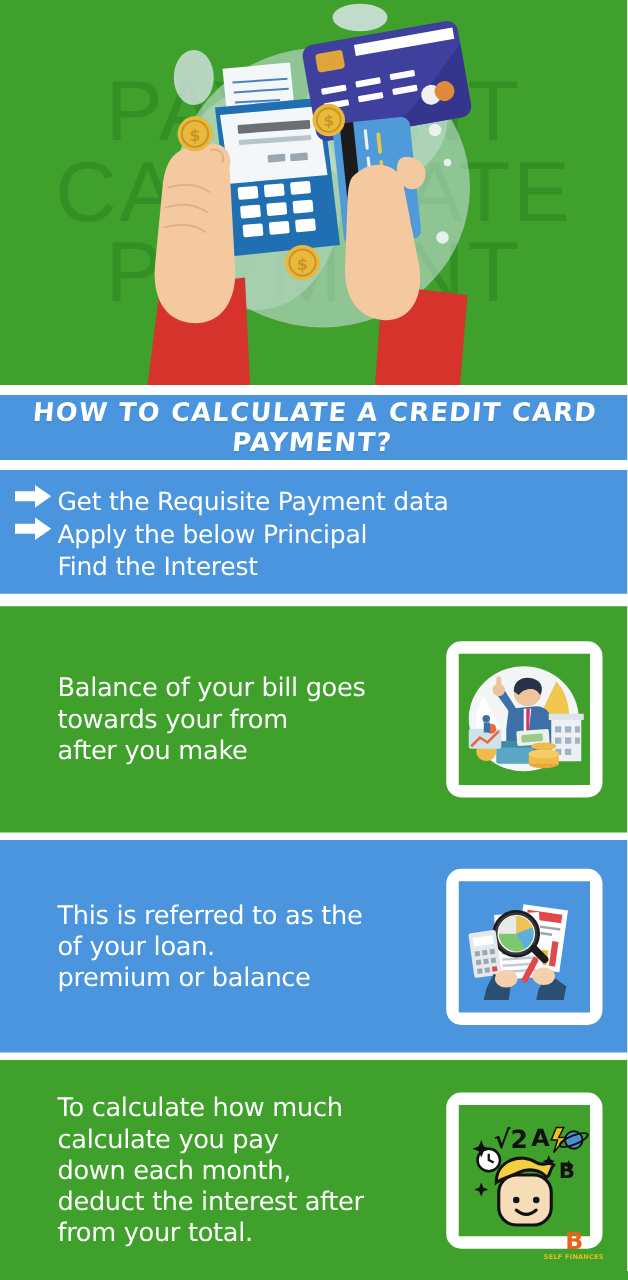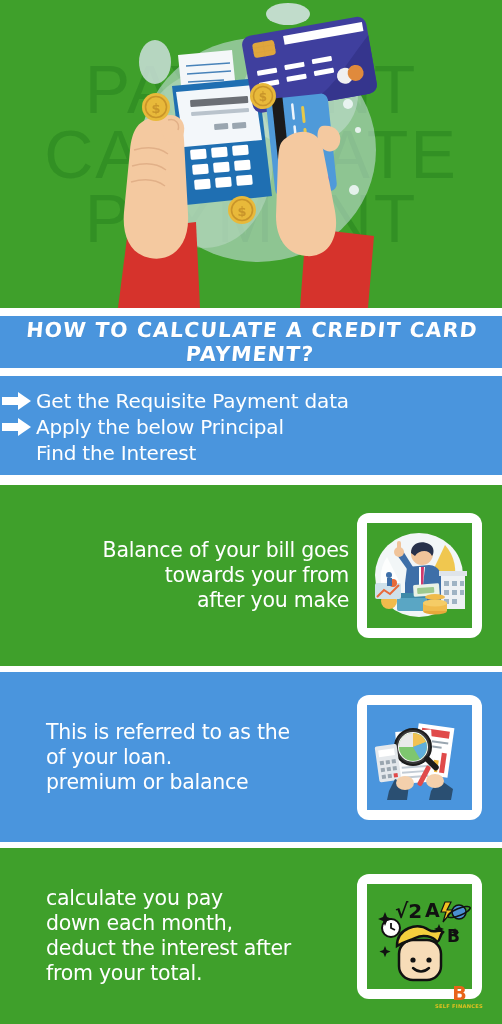--- a/index.html
+++ b/index.html
@@ -43,41 +43,41 @@
     font-family:"DejaVu Sans", sans-serif;
     transform:skewX(-5deg);
     text-shadow:0 1px 0 rgba(0,0,0,0.07);
   }
 
   
   .steps {
     position:absolute; left:0; top:376px; width:502px; height:99px;
     background:#4a95dd; padding:12px 0 0 0;
   }
-  .step-row { display:flex; align-items:center; height:26px; }
+  .step-row { display:flex; height:26px; padding-left:10px; }
   .arrow { width:36px; flex:0 0 36px; height:18px; position:relative; }
   .arrow.on::before {
     content:""; position:absolute; left:2px; top:5px;
     width:18px; height:8px; background:#ffffff;
   }
   .arrow.on::after {
     content:""; position:absolute; left:18px; top:0px;
     width:0; height:0; border-top:9px solid transparent;
     border-bottom:9px solid transparent; border-left:13px solid #ffffff;
   }
   .step-text {
     color:#ffffff; font-size:20px; line-height:26px;
     font-family:"DejaVu Sans", sans-serif; letter-spacing:-0.2px;
   }
 
   
   .block { position:absolute; left:0; width:502px; display:flex; align-items:center; }
   .block.green { background:#3fa02b; }
   .block.blue  { background:#4a95dd; }
-  .b1 { top:485px; height:181px;text-align:right; }
+  .b1 { top:485px; height:181px; }
   .b2 { top:672px; height:170px;gap:37px; }
   .b3 { top:848px; height:176px; }
 
   .block-text {
     flex:1 1 auto; padding-left:46px; padding-right:8px;
     color:#ffffff; font-size:20.5px; line-height:25px;
     font-family:"DejaVu Sans", sans-serif; letter-spacing:-0.25px;
   }
   .block-text .ln { display:block; white-space:nowrap; }
 
@@ -375,20 +375,21 @@
           <path d="M64 86 L72 74 L86 84 L84 95 L62 95 Z" fill="#2a4f72"></path>
           <ellipse cx="38" cy="78" rx="9" ry="7" fill="#f4d0ac"></ellipse>
           <ellipse cx="68" cy="76" rx="9" ry="7" fill="#f4d0ac"></ellipse>
         </svg>
       </div>
     </div>
   </div>
 
   <div class="block green b3">
     <div class="block-text">
+      <span class="ln">To calculate how much</span>
       <span class="ln">calculate you pay</span>
       <span class="ln">down each month,</span>
       <span class="ln">deduct the interest after</span>
       <span class="ln">from your total.</span>
     </div>
     <div class="thumb">
       <div class="thumb-inner green">
         <svg viewBox="0 0 105 105" width="105" height="105">
 
           <text x="28" y="34" font-size="20" font-family="DejaVu Sans, sans-serif" fill="#111111" font-weight="bold">√2</text>

